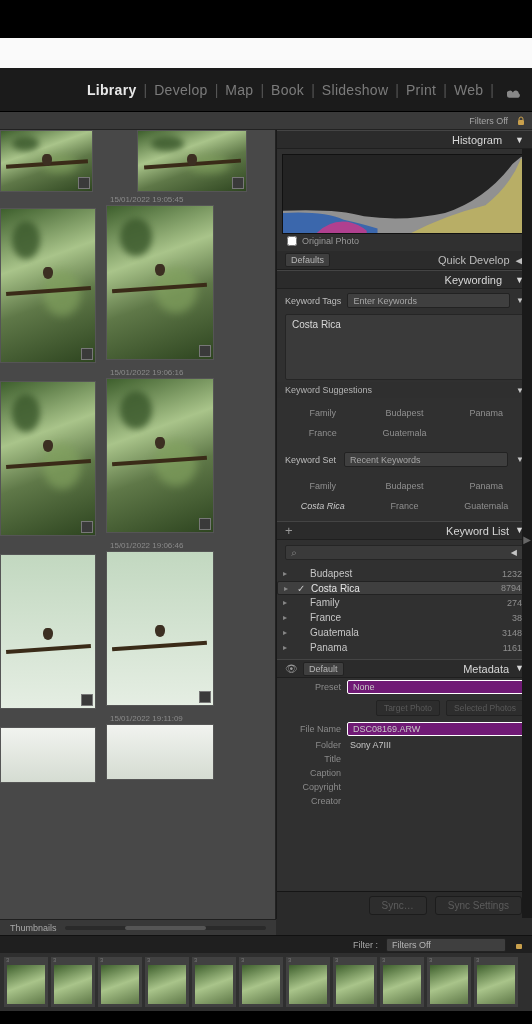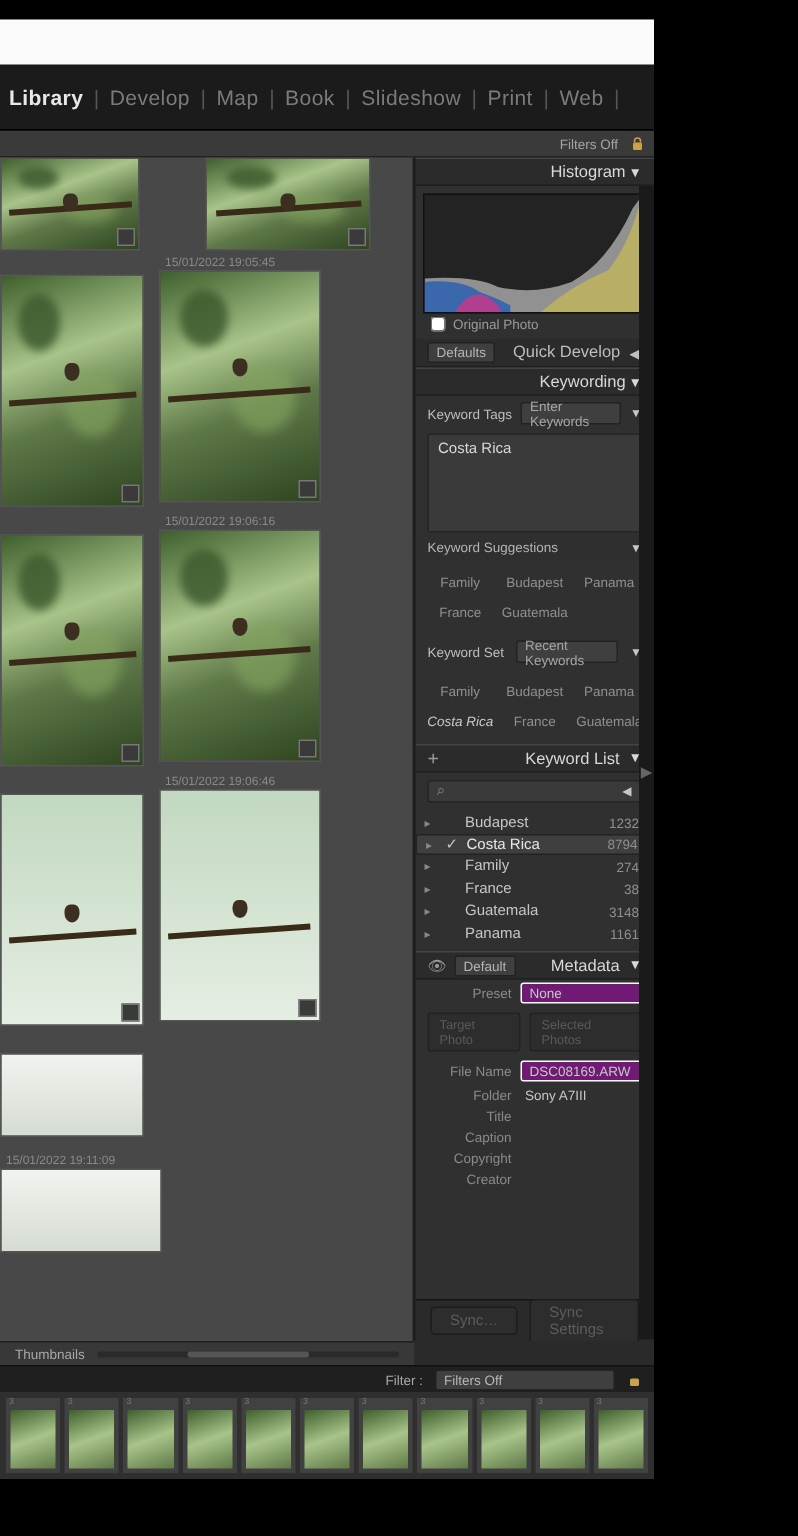--- a/index.html
+++ b/index.html
@@ -1,17 +1,17 @@
 <!DOCTYPE html>
 <html><head>
   <meta charset="utf-8">
   <style>
     * { margin:0; padding:0; box-sizing:border-box; font-family:"Segoe UI",Helvetica,Arial,sans-serif; }
     html,body { width:532px; height:1024px; background:#000; overflow:hidden; }
-    .shell { position:absolute; left:0; top:13px; width:436px; height:930px; background:#1f1f1f; }
+    .shell { position:absolute; left:0; top:38px; width:532px; height:930px; background:#1f1f1f; }
     
     .modtabs { height:43px; display:flex; align-items:center; justify-content:flex-end; padding:0 10px; gap:0; background:#1b1b1b; border-bottom:1px solid #000; border-top:30px solid #fafafa; box-sizing:content-box; position:relative;}
     .tab { font-size:14px; letter-spacing:.3px; color:#7b7b7b; cursor:pointer; font-weight:500;}
     .tab.active { color:#e8e8e8; font-weight:600; }
     .sep { color:#555; padding:0 7px; font-size:14px; }
     .cloud { width:15px; height:10px; margin-left:6px; }
     .cloud svg { fill:#888; }
     
     .filtersbar { height:18px; background:#3a3a3a; border-bottom:1px solid #222; display:flex; align-items:center; justify-content:flex-end; padding-right:6px; font-size:9px; color:#a4a4a4; gap:8px;}
     .lock { width:10px; height:10px; }
@@ -30,21 +30,21 @@
     .thumb .branch{position:absolute;top:52%;left:5%;width:90%;height:4px;background:#3a2b18;transform:rotate(-4deg);}
     .thumb .bird{position:absolute;top:38%;left:45%;width:10px;height:12px;background:#3c2f22;border-radius:40% 40% 50% 50%;}
     .thumb.sky { background:linear-gradient(180deg,#c2d8c0,#e5eee3); }
     .bignum { position:absolute; right:6px; bottom:4px; font-size:34px; color:#565656; font-weight:700; pointer-events:none; }
     .badge { position:absolute; right:2px; bottom:2px; width:12px; height:12px; border:1px solid #777; background:#3a3a3a;}
     .foggy { background:linear-gradient(#f1f3ef,#d5dcd2); }
     
     .gridinner { padding-left:0; }
     
     .panels { flex:1; background:#303030; border-left:1px solid #1a1a1a; overflow:hidden; font-size:11px; color:#bdbdbd; position:relative;}
-    .phdr { background:#2b2b2b; height:19px; display:flex; align-items:center; justify-content:flex-end; padding:0 8px; font-size:11px; color:#d8d8d8; gap:2px; border-top:1px solid #444; border-bottom:1px solid #1f1f1f;}
+    .phdr { background:#2b2b2b; height:19px; display:flex; align-items:center; justify-content:flex-end; padding:0 8px; font-size:11px; color:#d8d8d8; gap:13px; border-top:1px solid #444; border-bottom:1px solid #1f1f1f;}
     .phdr .tri { font-size:9px; }
     .phdr.left { justify-content:space-between; }
     .plus { font-size:13px; color:#999; }
     .histo { height:80px; background:#232323; margin:5px 5px 0; position:relative; border:1px solid #111; overflow:hidden;}
     .histo svg { position:absolute; bottom:0; left:0; width:100%; height:100%; }
     .hmeta { display:flex; justify-content:space-around; font-size:8px; color:#8e8e8e; padding:2px 6px 1px;}
     .orig { font-size:9px; color:#999; padding:2px 10px 5px; display:flex; align-items:center; gap:5px;}
     .orig input{ width:10px; height:10px;}
     .qd { height:19px; background:#2b2b2b; display:flex; justify-content:space-between; align-items:center; padding:0 8px; font-size:11px; border-bottom:1px solid #1e1e1e;}
     .sel { background:#3f3f3f; border:1px solid #222; color:#b6b6b6; font-size:9px; padding:1px 5px; height:14px; display:flex; align-items:center; border-radius:2px;}
@@ -200,21 +200,21 @@
           </div>
           <div class="cell" style="width:160px;">
             <div class="timestamp">15/01/2022 19:06:46</div>
             <div class="thumb sky" style="height:155px;width:108px;">
                 <div class="branch" style="top:60%;"></div>
                 <div class="bird" style="top:48%;"></div>
                 <div class="badge"></div>
               </div>
           </div>
         </div>
-        <div class="row" style="margin-top:4px;flex-direction:column;">
+        <div class="row" style="margin-top:4px;">
           <div class="cell half" style="width:96px;">
             <div class="bignum">3</div>
             <div class="thumb foggy" style="height:56px;margin-top:14px;"></div>
           </div>
           <div class="cell" style="width:160px;">
             <div class="timestamp">15/01/2022 19:11:09</div>
             <div class="thumb foggy" style="height:56px;width:108px;"></div>
           </div>
         </div>
       </div>

